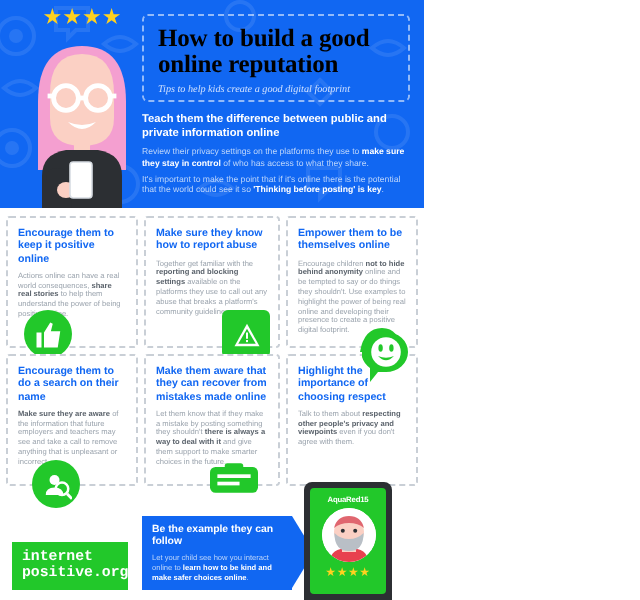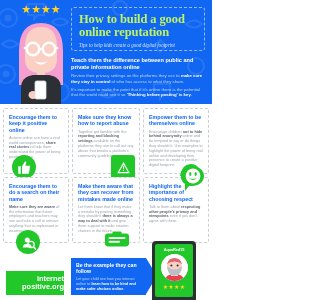--- a/index.html
+++ b/index.html
@@ -43,21 +43,21 @@
     width: 134px; height: 44px;
     border: 1px dashed rgba(255,255,255,.55);
     border-radius: 3px;
     padding: 5px 7px 0 7px;
   }
   .title-card h1 {
     font-family: "Liberation Serif", serif;
     font-weight: bold;
     font-size: 12.5px;
     line-height: 13px;
-    color: #bef264;
+    color: #000000;
     letter-spacing: -.1px;
   }
   .title-card .subtitle {
     margin-top: 3px;
     font-family: "Liberation Serif", serif;
     font-style: italic;
     font-size: 5.1px;
     line-height: 6px;
     color: #cfe0ff;
   }
@@ -143,23 +143,23 @@
   }
   .example-box p b { color: #ffffff; }
 
   .logo {
     position: absolute; left: 6px; top: 271px;
     width: 58px; height: 24px;
     background: #22c82a;
     padding: 4px 0 0 5px;
   }
   .logo .l1, .logo .l2 {
-    font-family: Liberation Sans, sans-serif;
+    font-family: Liberation Mono, monospace;
     font-weight: bold; color: #ffffff;
-    font-size: 7.4px; line-height: 8px; text-align: right;
+    font-size: 7.4px; line-height: 8px;
   }
 
   
   .phone {
     position: absolute; left: 152px; top: 241px;
     width: 44px; height: 59px;
     background: #2c2f33;
     border-radius: 4px 4px 0 0;
     padding: 3px;
   }

